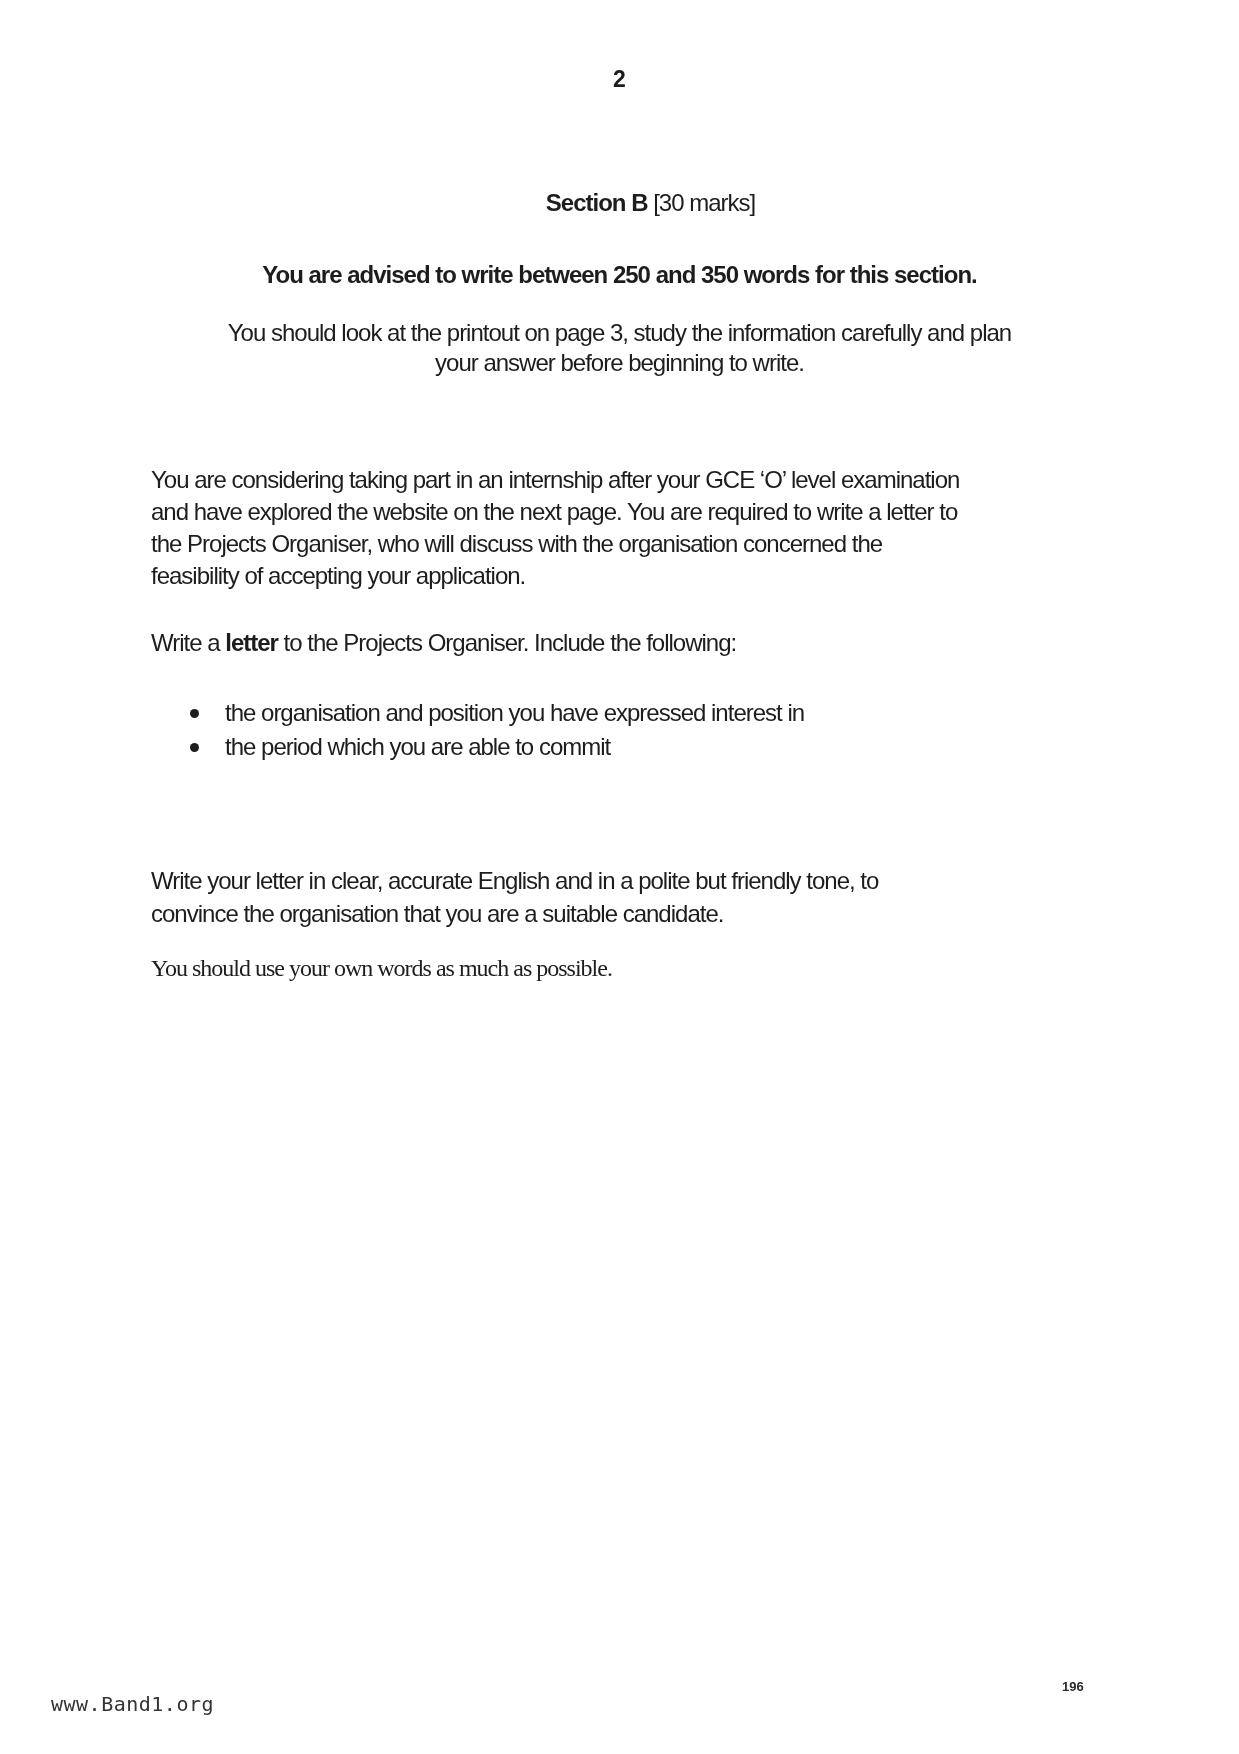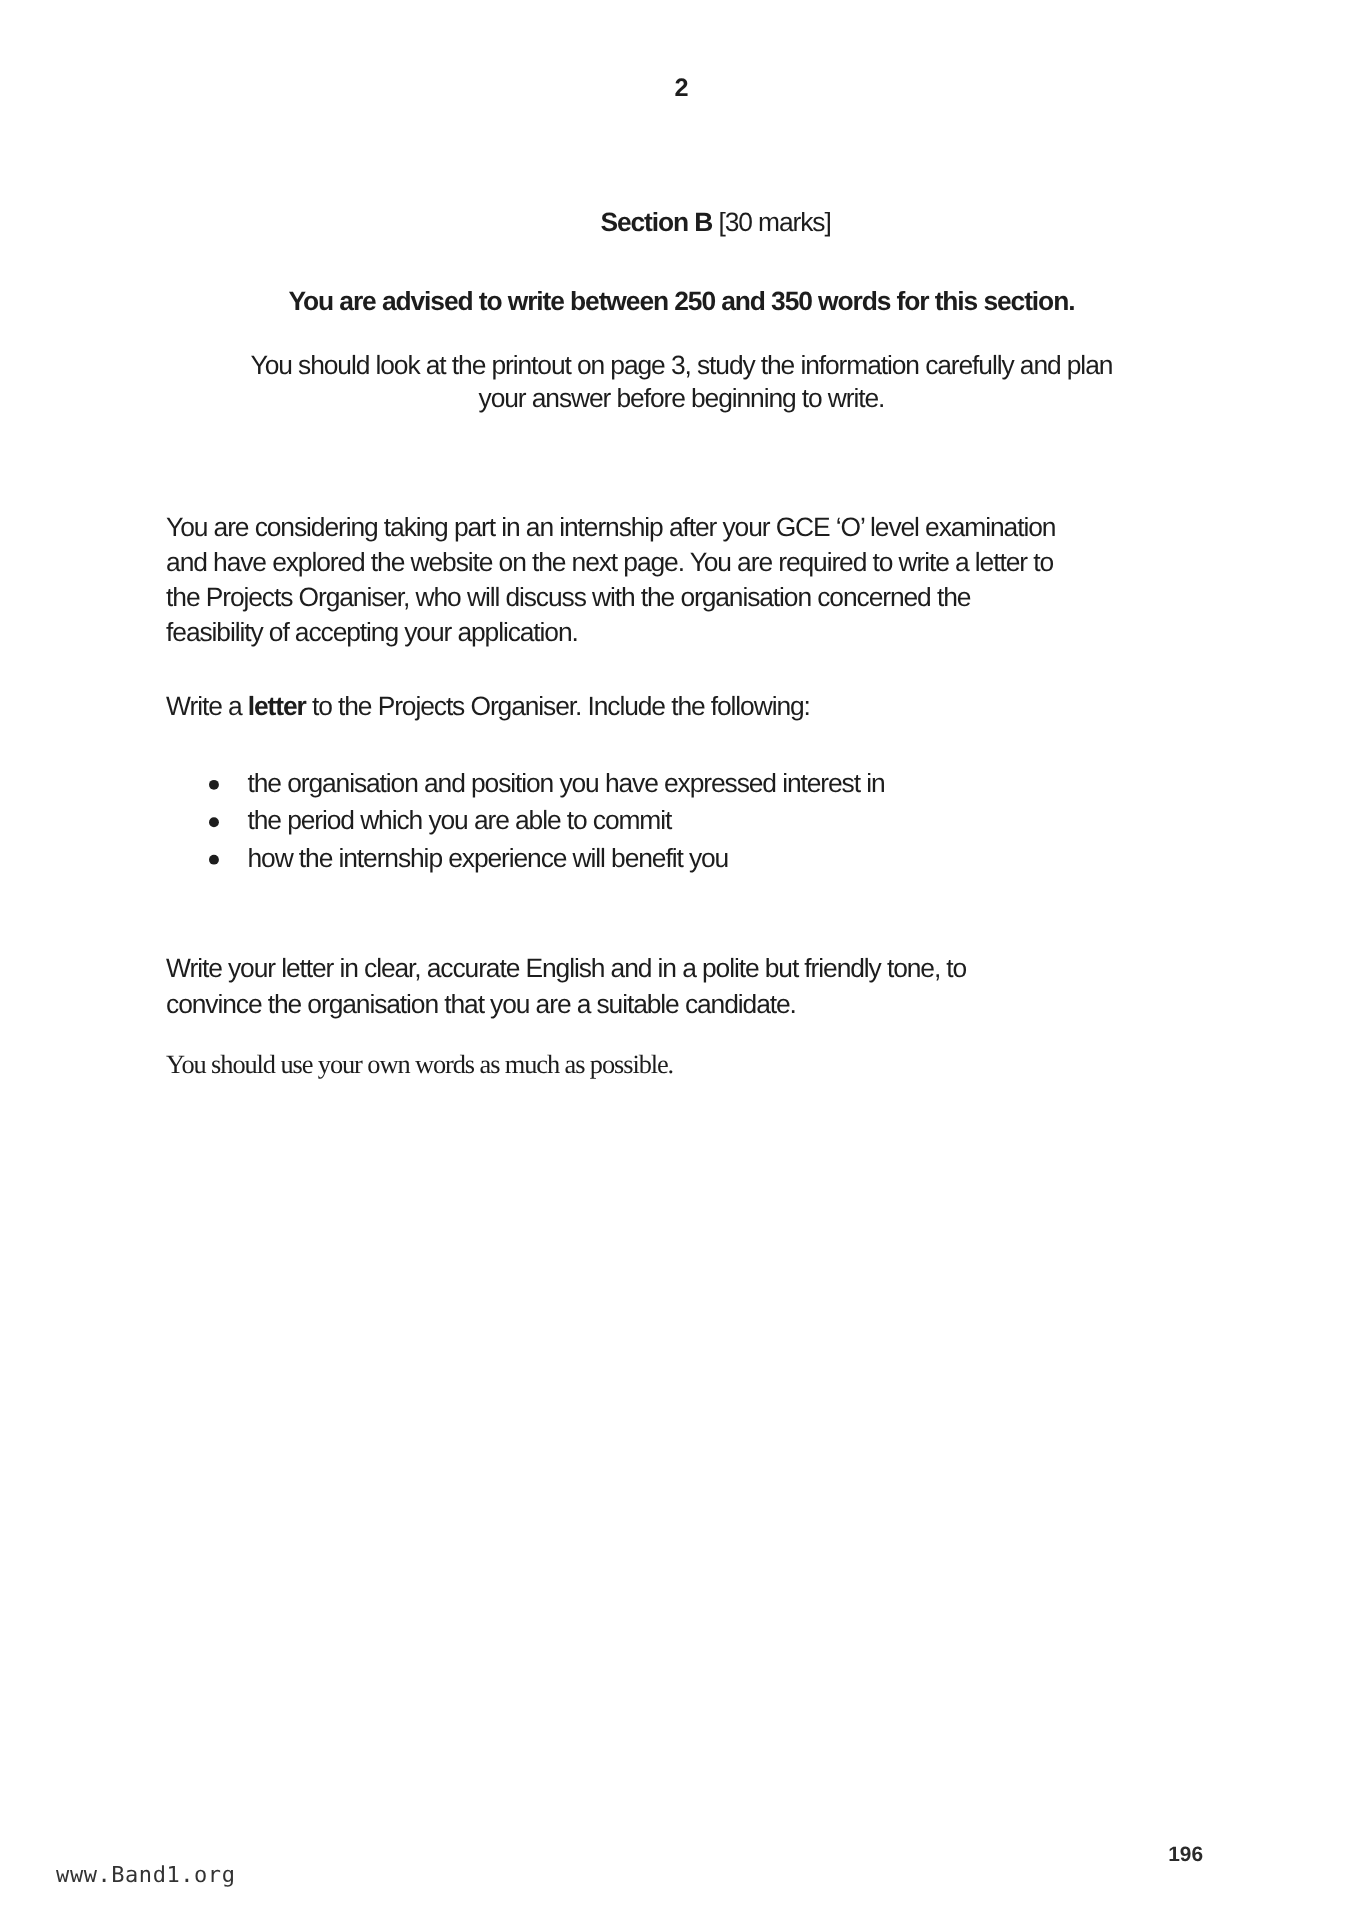--- a/index.html
+++ b/index.html
@@ -64,21 +64,21 @@
     top: 1690px;
     font-family: "DejaVu Sans Mono", "Liberation Mono", monospace;
     font-size: 20px;
     letter-spacing: 0.5px;
     line-height: 28px;
     color: #333333;
   }
   #page-number-bottom {
     left: 1062px;
     top: 1678px;
-    font-size: 19px;
+    font-size: 13px;
     letter-spacing: 0;
     line-height: 18px;
     font-weight: bold;
     color: #2a2a2a;
   }
 </style>
 </head>
 <body>
 
 <div id="page-number-top" class="abs centered">2</div>
@@ -103,24 +103,20 @@
 
 <ul id="bullet-list" class="abs doc-text">
   <li>
     <span class="bullet-dot"></span>
     <span>the organisation and position you have expressed interest in</span>
   </li>
   <li>
     <span class="bullet-dot"></span>
     <span>the period which you are able to commit</span>
   </li>
-  <li>
-    <span class="bullet-dot"></span>
-    <span>how the internship experience will benefit you</span>
-  </li>
 </ul>
 
 <div id="tone-paragraph" class="abs left-col doc-text lines">Write your letter in clear, accurate English and in a polite but friendly tone, to
 convince the organisation that you are a suitable candidate.</div>
 
 <div id="own-words-line" class="abs left-col doc-text">You should use your own words as much as possible.</div>
 
 <div id="footer-url" class="abs">www.Band1.org</div>
 
 <div id="page-number-bottom" class="abs">196</div>

